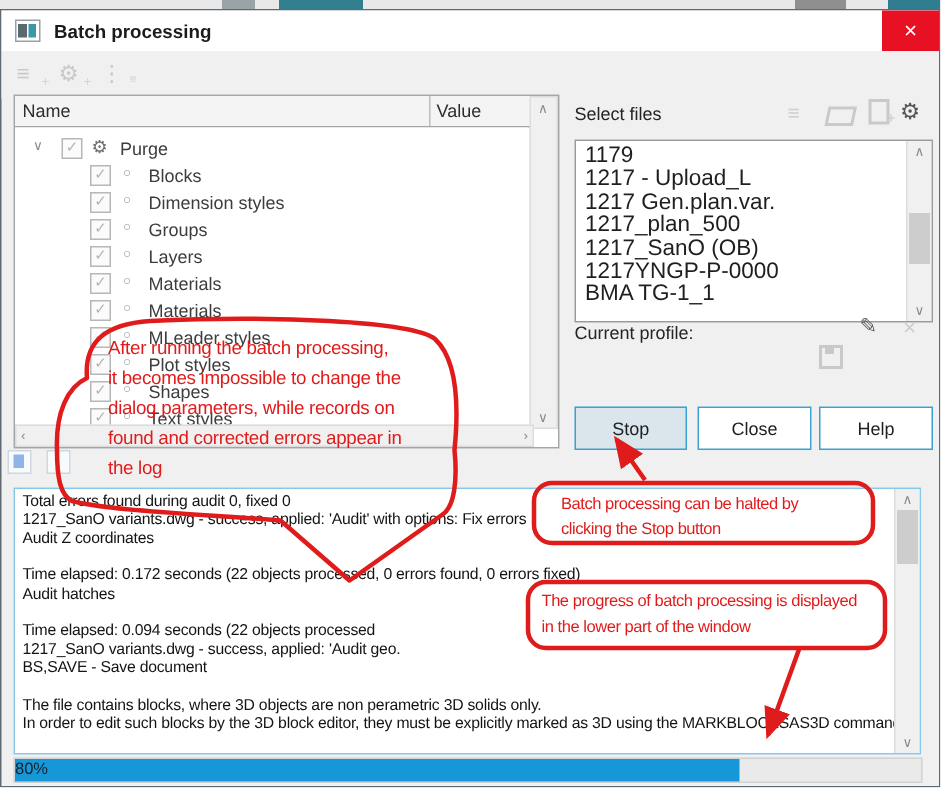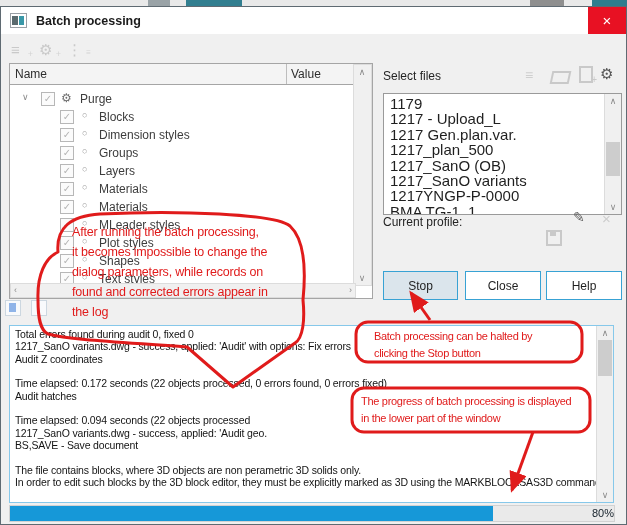--- a/index.html
+++ b/index.html
@@ -74,21 +74,21 @@
   
   .logbox{position:absolute;left:8px;top:318px;width:603px;height:176px;border:1px solid #86c8ea;background:#fff;overflow:hidden}
   .logtext{position:absolute;left:5px;top:2px;right:20px;font-size:10.5px;line-height:12.35px;
            letter-spacing:-0.15px;color:#141414;white-space:pre}
   .logsb{position:absolute;right:0;top:0;width:16px;height:100%;background:#f0f0f0;border-left:1px solid #dcdcdc}
   .logsb .thumb{position:absolute;left:1px;top:14px;width:14px;height:36px;background:#cdcdcd}
 
   
   .pbar{position:absolute;left:8px;top:498px;width:604px;height:15px;background:#eaeaea;border:1px solid #d2d2d2}
   .pfill{position:absolute;left:0;top:0;height:100%;background:#1698d8;width:0}
-  .plabel{position:absolute;left:0;top:1px;width:100%;text-align:right;font-size:11px;color:#15212b;z-index:2}
+  .plabel{position:absolute;left:0;top:1px;width:100%;text-align:left;font-size:11px;color:#15212b;z-index:2}
 
   
   .annsvg{position:absolute;left:0;top:0;width:627px;height:525px;pointer-events:none;z-index:50}
   .anntext{position:absolute;color:#e01b1b;font-weight:normal;white-space:pre-line;z-index:51;pointer-events:none}
   .ann1{left:72px;top:222px;width:245px;font-size:12.5px;line-height:20px;letter-spacing:-0.2px}
   .ann2{left:374px;top:328px;width:200px;font-size:11px;line-height:17px;letter-spacing:-0.3px}
   .ann3{left:361px;top:393px;width:232px;font-size:11px;line-height:17px;letter-spacing:-0.3px}
 
   .subicon{position:absolute;width:14px;height:14px;border:1px solid #ccd7e0;background:#f8fafc}
   .subicon .bluepg{position:absolute;left:3px;top:2px;width:7px;height:9px;background:#8fb4e8}
@@ -246,21 +246,20 @@
       <span>⚙</span>
     </div>
 
     <div class="flist">
       <div class="items">
         <div class="frow">1179</div>
         <div class="frow">1217 - Upload_L</div>
         <div class="frow">1217 Gen.plan.var.</div>
         <div class="frow">1217_plan_500</div>
         <div class="frow">1217_SanO (OB)</div>
-        <div class="frow">1217_SanO variants</div>
         <div class="frow">1217YNGP-P-0000</div>
         <div class="frow">BMA TG-1_1</div>
       </div>
       <div class="flsb">
         <span class="sbtn" style="left:0;top:2px;width:16px;font-size:9px">∧</span>
         <i class="thumb"></i>
         <span class="sbtn" style="left:0;bottom:2px;width:16px;font-size:9px">∨</span>
       </div>
     </div>
 

